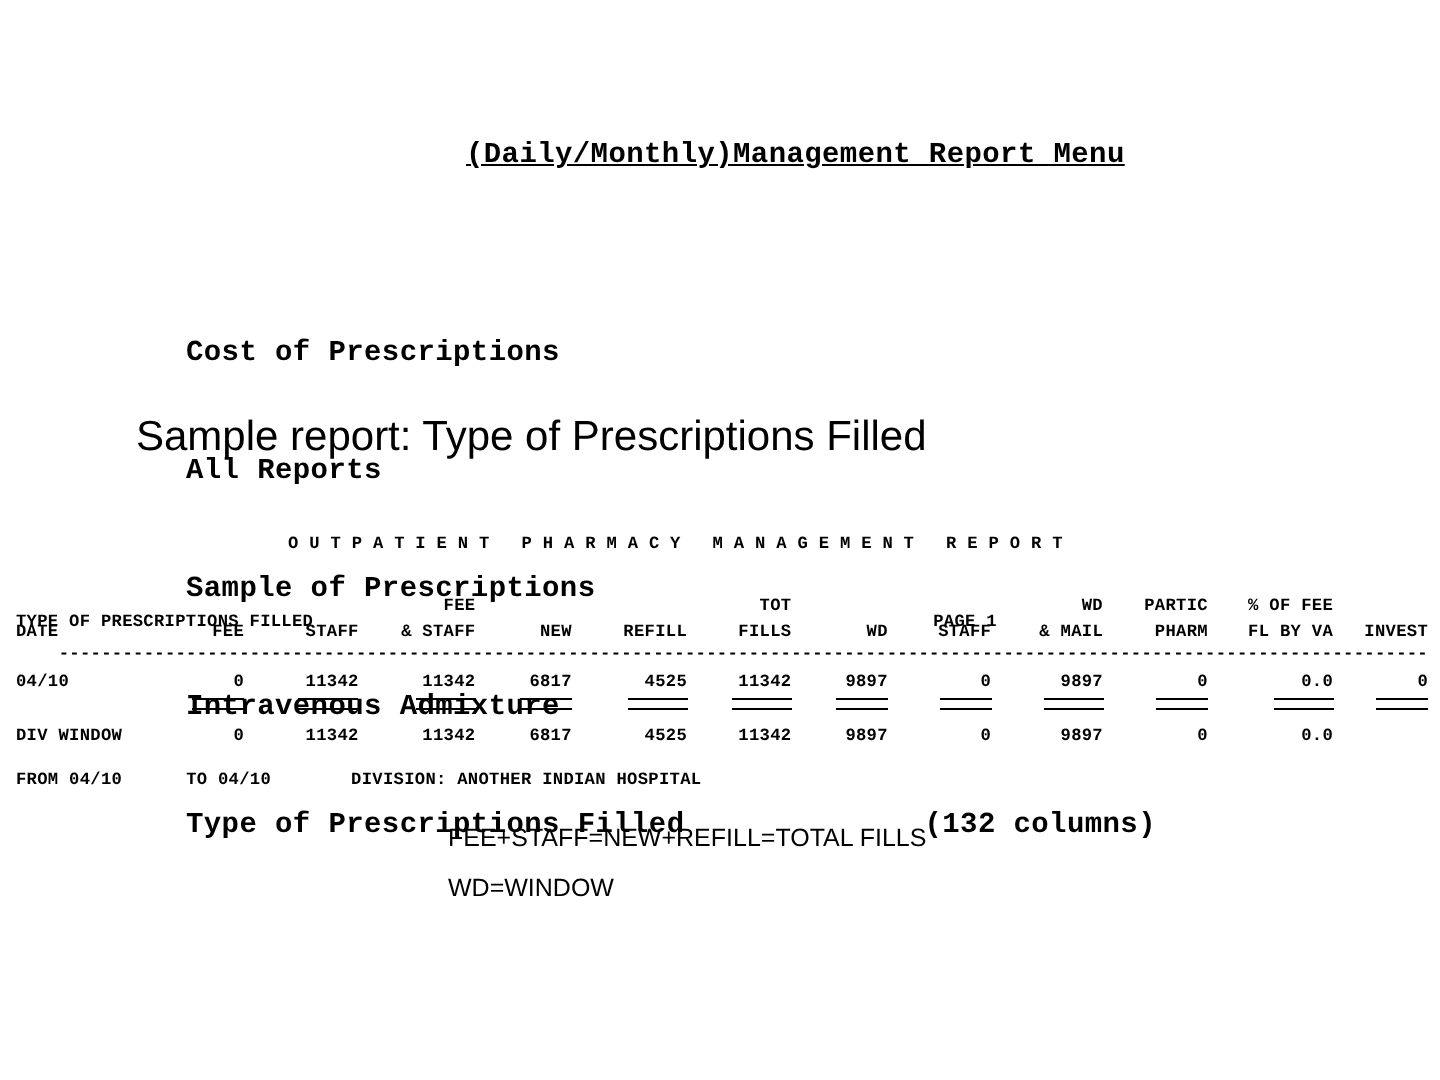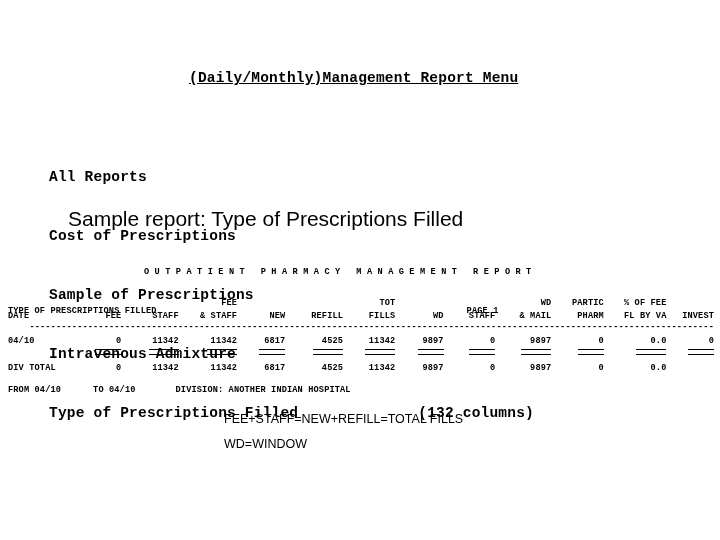--- a/index.html
+++ b/index.html
@@ -33,20 +33,21 @@
     text-decoration: underline;
     display: inline-block;
     margin-left: 189px;
   }
   .menu-items {
     margin-left: 49px;
     margin-top: 0px;
   }
   .menu-row {
     white-space: pre;
+    padding-left: 44px;
   }
   .menu-cols-note {
     display: inline-block;
     margin-left: 120px;
   }
 
   
   .sample-heading {
     position: absolute;
     left: 32px;
@@ -138,22 +139,22 @@
   }
   .fn1 { left: 224px; top: 412px; text-align: center; }
   .fn2 { left: 224px; top: 437px; }
 </style>
 </head>
 <body>
 
 <div class="menu-block">
   <div class="menu-row"><span class="menu-title">(Daily/Monthly)Management Report Menu</span></div>
   <div class="menu-items">
+    <div class="menu-row">Cost of Prescriptions</div>
     <div class="menu-row">All Reports</div>
-    <div class="menu-row">Cost of Prescriptions</div>
     <div class="menu-row">Sample of Prescriptions</div>
     <div class="menu-row">Intravenous Admixture</div>
     <div class="menu-row"><span>Type of Prescriptions Filled</span><span class="menu-cols-note">(132 columns)</span></div>
   </div>
 </div>
 
 <div class="sample-heading">Sample report: Type of Prescriptions Filled</div>
 
 <div class="printout">
   <div class="ln"><span style="display:inline-block;width:136px"></span><span>O U T P A T I E N T   P H A R M A C Y   M A N A G E M E N T   R E P O R T</span></div>
@@ -223,21 +224,21 @@
       <td><span class="dbl"></span></td>
       <td><span class="dbl"></span></td>
       <td><span class="dbl w-narrow"></span></td>
       <td><span class="dbl w-narrow"></span></td>
       <td><span class="dbl"></span></td>
       <td><span class="dbl w-narrow"></span></td>
       <td><span class="dbl"></span></td>
       <td><span class="dbl w-narrow"></span></td>
     </tr>
     <tr class="total-row">
-      <td class="c-date">DIV TOTAL</td>
+      <td class="c-date">DIV WINDOW</td>
       <td>0</td>
       <td>11342</td>
       <td>11342</td>
       <td>6817</td>
       <td>4525</td>
       <td>11342</td>
       <td>9897</td>
       <td>0</td>
       <td>9897</td>
       <td>0</td>

